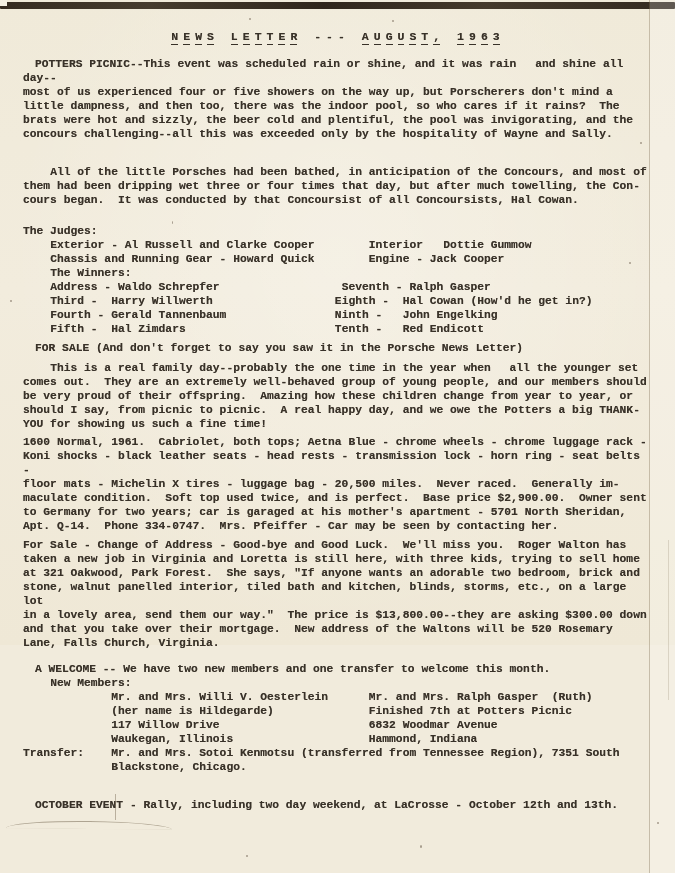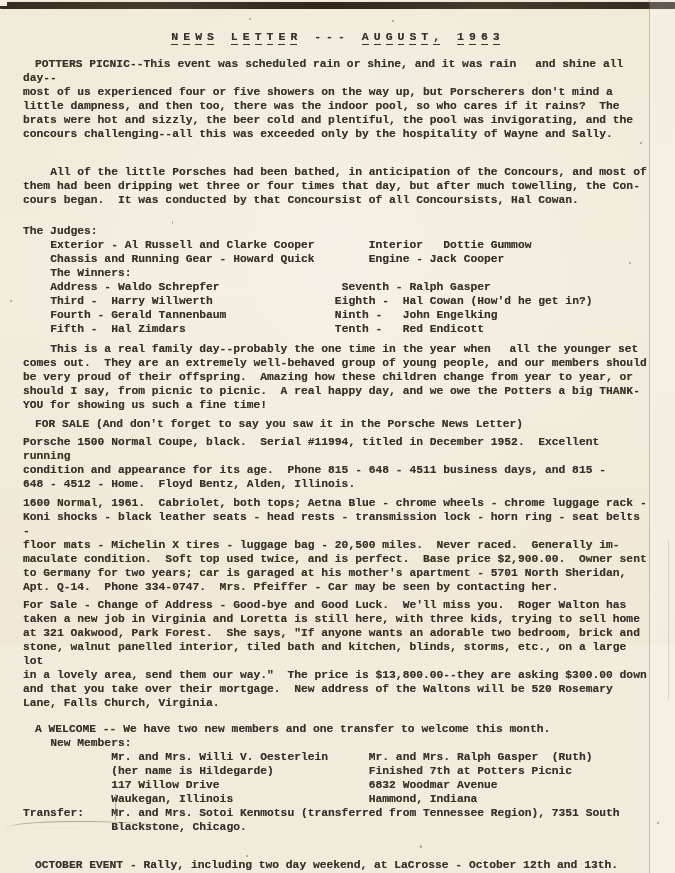--- a/index.html
+++ b/index.html
@@ -80,31 +80,28 @@
     </div>
 
     <div class="mt4">
       <div class="row">    The Winners:</div>
       <div class="row">    Address - Waldo Schrepfer                  Seventh - Ralph Gasper</div>
       <div class="row">    Third -  Harry Willwerth                  Eighth -  Hal Cowan (How'd he get in?)</div>
       <div class="row">    Fourth - Gerald Tannenbaum                Ninth -   John Engelking</div>
       <div class="row">    Fifth -  Hal Zimdars                      Tenth -   Red Endicott</div>
     </div>
 
+    <p class="para"><span class="u">FOR SALE</span><span> (And don't forget to say you saw it in the Porsche News Letter)</span></p>
+
     <p class="para mt6"><span>    This is a real family day--probably the one time in the year when </span><span class="u">all</span><span> the younger set
 comes out.  They are an extremely well-behaved group of young people, and our members should
 be very proud of their offspring.  Amazing how these children change from year to year, or
 should I say, from picnic to picnic.  A real happy day, and we owe the Potters a big THANK-
 YOU for showing us such a fine time!</span></p>
 
-    <p class="para"><span class="u">FOR SALE</span><span> (And don't forget to say you saw it in the Porsche News Letter)</span></p>
-
-    <p class="para">Porsche 1500 Normal Coupe, black.  Serial #11994, titled in December 1952.  Excellent running
-condition and appearance for its age.  Phone 815 - 648 - 4511 business days, and 815 -
-648 - 4512 - Home.  Floyd Bentz, Alden, Illinois.</p>
 
     <p class="para">1600 Normal, 1961.  Cabriolet, both tops; Aetna Blue - chrome wheels - chrome luggage rack -
 Koni shocks - black leather seats - head rests - transmission lock - horn ring - seat belts -
 floor mats - Michelin X tires - luggage bag - 20,500 miles.  Never raced.  Generally im-
 maculate condition.  Soft top used twice, and is perfect.  Base price $2,900.00.  Owner sent
 to Germany for two years; car is garaged at his mother's apartment - 5701 North Sheridan,
 Apt. Q-14.  Phone 334-0747.  Mrs. Pfeiffer - Car may be seen by contacting her.</p>
 
     <p class="para">For Sale - Change of Address - Good-bye and Good Luck.  We'll miss you.  Roger Walton has
 taken a new job in Virginia and Loretta is still here, with three kids, trying to sell home

